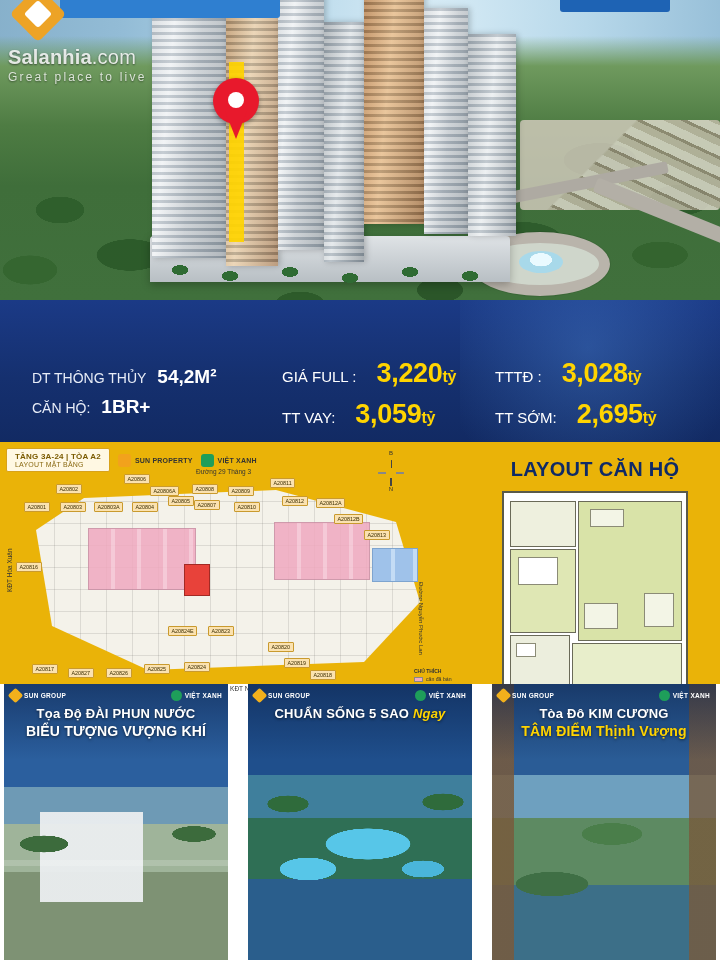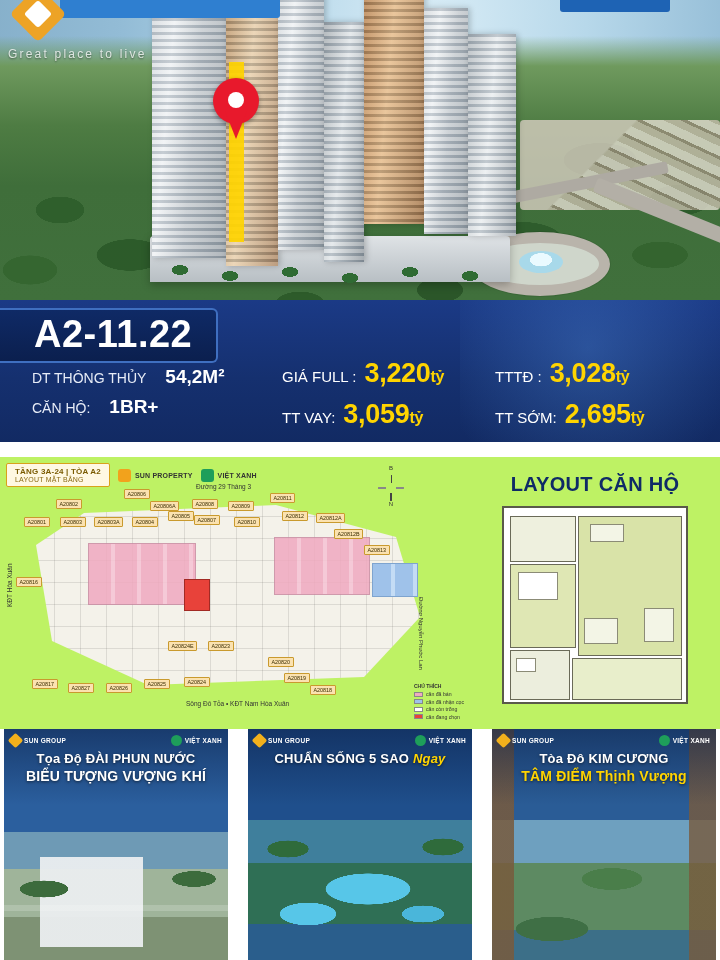--- a/index.html
+++ b/index.html
@@ -179,38 +179,37 @@
     border-top: 2px solid #3f6fc0;
     border-bottom: 2px solid #3f6fc0;
     border-right: 2px solid #3f6fc0;
     border-radius: 0 6px 6px 0;
   }
   .code-badge .code {
     font-size: 38px; font-weight: 700; color: #ffffff; letter-spacing: .5px;
     line-height: 1.02;
   }
   .spec-left { position: absolute; left: 32px; top: 66px; }
-  .spec-row { display: flex; align-items: baseline; gap: 19px; margin-bottom: 8px; }
+  .spec-row { display: flex; align-items: baseline; gap: 11px; margin-bottom: 8px; }
   .spec-label { font-size: 14px; color: #e7ecf7; }
   .spec-value { font-size: 19px; font-weight: 700; color: #ffffff; }
 
   .price-grid {
     position: absolute; left: 282px; top: 58px; right: 12px;
     display: grid; grid-template-columns: 1fr 1fr; row-gap: 10px;
   }
-  .price-cell { display: flex; align-items: baseline; gap: 8px; }
+  .price-cell { display: flex; align-items: baseline; gap: 20px; }
   .price-label { font-size: 15px; color: #ffffff; white-space: nowrap; }
   .price-value { font-size: 27px; font-weight: 700; color: #ffd400; letter-spacing: -.3px; }
   .price-value .unit { font-size: 16px; font-weight: 700; }
 
   
   .mid {
-    position: relative; width: 720px; height: 272px; background: #bef264;
+    position: relative; width: 720px; height: 242px; background: #eab308;
     display: flex;
-    margin-top: 15px;
   }
   .floorplan-wrap {
     position: relative; width: 470px; height: 272px; padding: 6px 4px 4px 6px;
   }
   .fp-head { display: flex; align-items: center; gap: 8px; }
   .fp-tag {
     border: 1px solid #d8a21a; background: #fff8e3;
     padding: 3px 8px; border-radius: 2px;
   }
   .fp-tag .l1 { font-size: 8px; font-weight: 700; color: #7a5a00; letter-spacing: .2px; }
@@ -420,28 +419,28 @@
       <div class="tip"></div>
       <div class="dot"></div>
     </div>
 
     <div class="banner-top"></div>
     <div class="banner-top2"></div>
     <div class="logo-tl"></div>
     <div class="logo-tl-inner"></div>
 
     <div class="watermark">
+      <div class="wm-main">
+        <span>Salanhia</span><span class="dot-com">.com</span>
+      </div>
       <div class="wm-sub">Great place to live</div>
     </div>
   </div>
 
   <div class="info">
-    <div class="code-badge">
-      <div class="code">A2-11.22</div>
-    </div>
 
     <div class="spec-left">
       <div class="spec-row">
         <span class="spec-label">DT THÔNG THỦY</span>
         <span class="spec-value">54,2M²</span>
       </div>
       <div class="spec-row">
         <span class="spec-label">CĂN HỘ:</span>
         <span class="spec-value">1BR+</span>
       </div>

